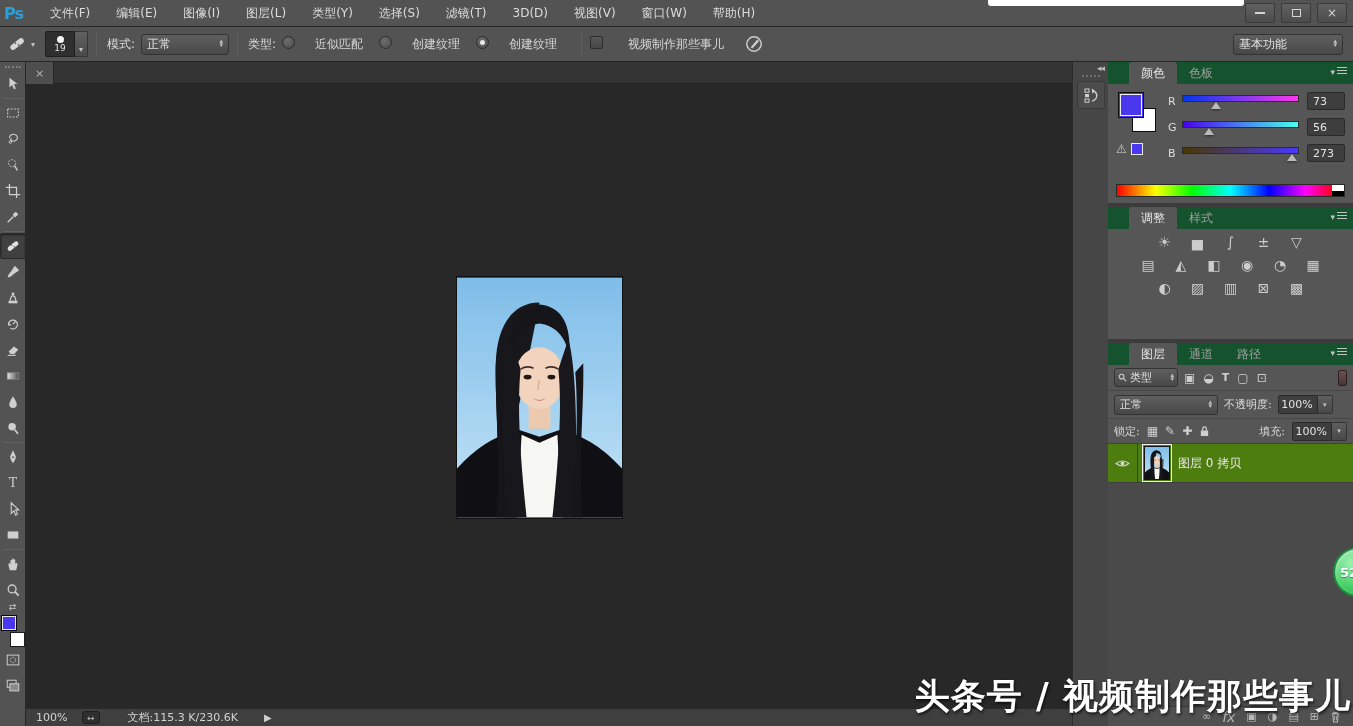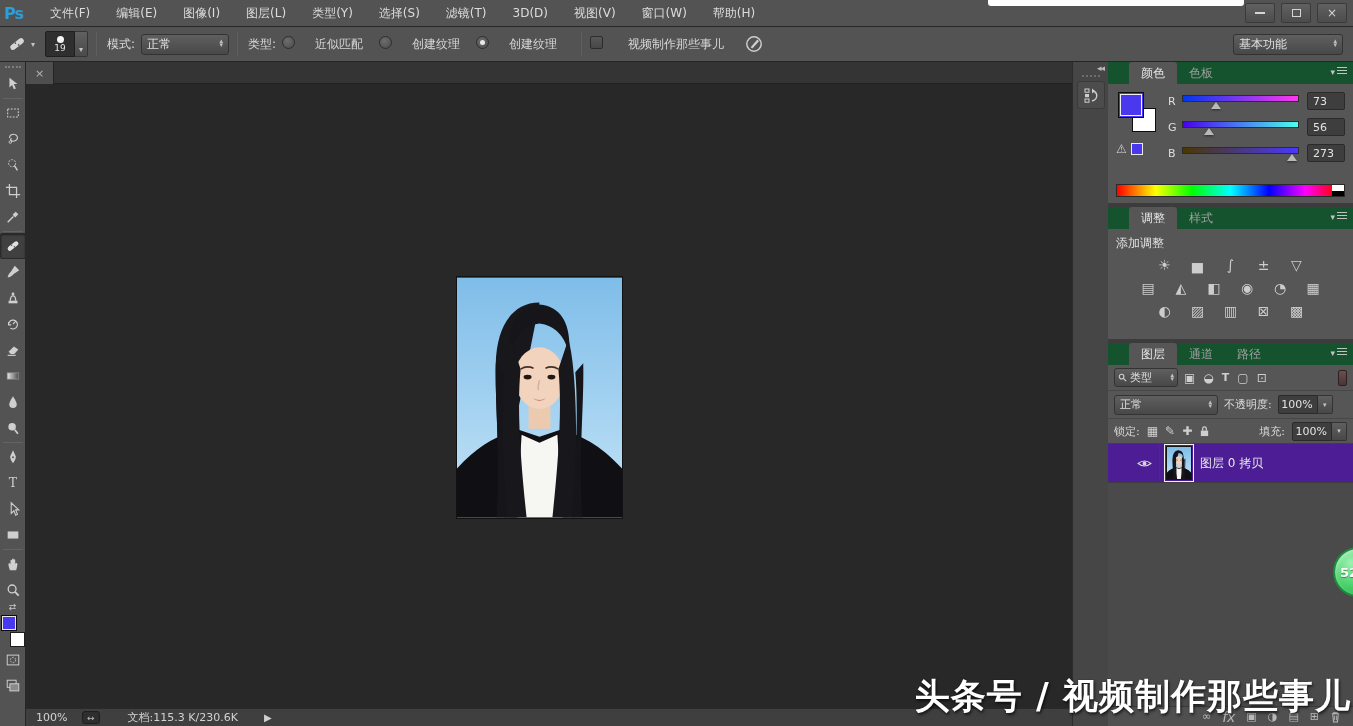--- a/index.html
+++ b/index.html
@@ -135,21 +135,21 @@
   .small-label { font-size:11px; color:#dcdcdc; }
   .val-combo { display:flex; align-items:stretch; height:19px; }
   .val-box { width:40px; background:#3e3e3e; border:1px solid #2a2a2a; border-radius:2px 0 0 2px; color:#e3e3e3;
              font-size:11px; display:flex; align-items:center; justify-content:flex-end; padding-right:4px; }
   .val-dd { width:15px; background:linear-gradient(#5f5f5f,#484848); border:1px solid #333; border-left:none;
             border-radius:0 2px 2px 0; display:flex; align-items:center; justify-content:center; font-size:7px; color:#c5c5c5; }
   .lp-lock { height:25px; background:#565656; display:flex; align-items:center; padding:0 6px; gap:7px; border-bottom:1px solid #404040; }
   .lock-icon { color:#cfcfcf; font-size:12px; line-height:1; }
   .layer-list { flex:1; background:#4a4a4a; overflow:hidden; }
   .layer-row { height:39px; display:flex; align-items:center; border-bottom:1px solid #3d3d3d; background:#4e4e4e; }
-  .layer-row.selected { background:#4c1d95;padding-left:22px; }
+  .layer-row.selected { background:#4d7c0f; }
   .eye-cell { width:30px; height:100%; display:flex; align-items:center; justify-content:center; border-right:1px solid #3d3d3d; }
   .thumb { width:26px; height:34px; margin:0 8px 0 6px; border:1px solid #151515; background:#9cf; }
   .layer-row.selected .thumb { outline:1px solid #f2f2f2; outline-offset:1px; }
   .layer-name { font-size:12px; color:#e8e8e8; }
   .lp-footer { height:20px; background:#505050; border-top:1px solid #3a3a3a; display:flex; align-items:center;
                justify-content:flex-end; gap:11px; padding-right:12px; color:#b9b9b9; font-size:11px; }
   .fx-label { font-style:italic; font-size:14px; }
 
   
   .watermark { position:absolute; right:2px; bottom:6px; z-index:50; font-size:35px; font-weight:bold; color:#ffffff;
@@ -507,21 +507,20 @@
 
     <div class="panel-gap"></div>
 
     <div class="panel">
       <div class="panel-tabs">
         <span class="ptab active">调整</span>
         <span class="ptab">样式</span>
         <span class="pmenu">▾<span class="lines"></span></span>
       </div>
       <div class="adj-body">
-        <div class="adj-hint">添加调整</div>
         <div class="adj-row">
           <span class="adj-icon">☀</span>
           <span class="adj-icon">▅</span>
           <span class="adj-icon">∫</span>
           <span class="adj-icon">±</span>
           <span class="adj-icon">▽</span>
         </div>
         <div class="adj-row">
           <span class="adj-icon">▤</span>
           <span class="adj-icon">◭</span>

